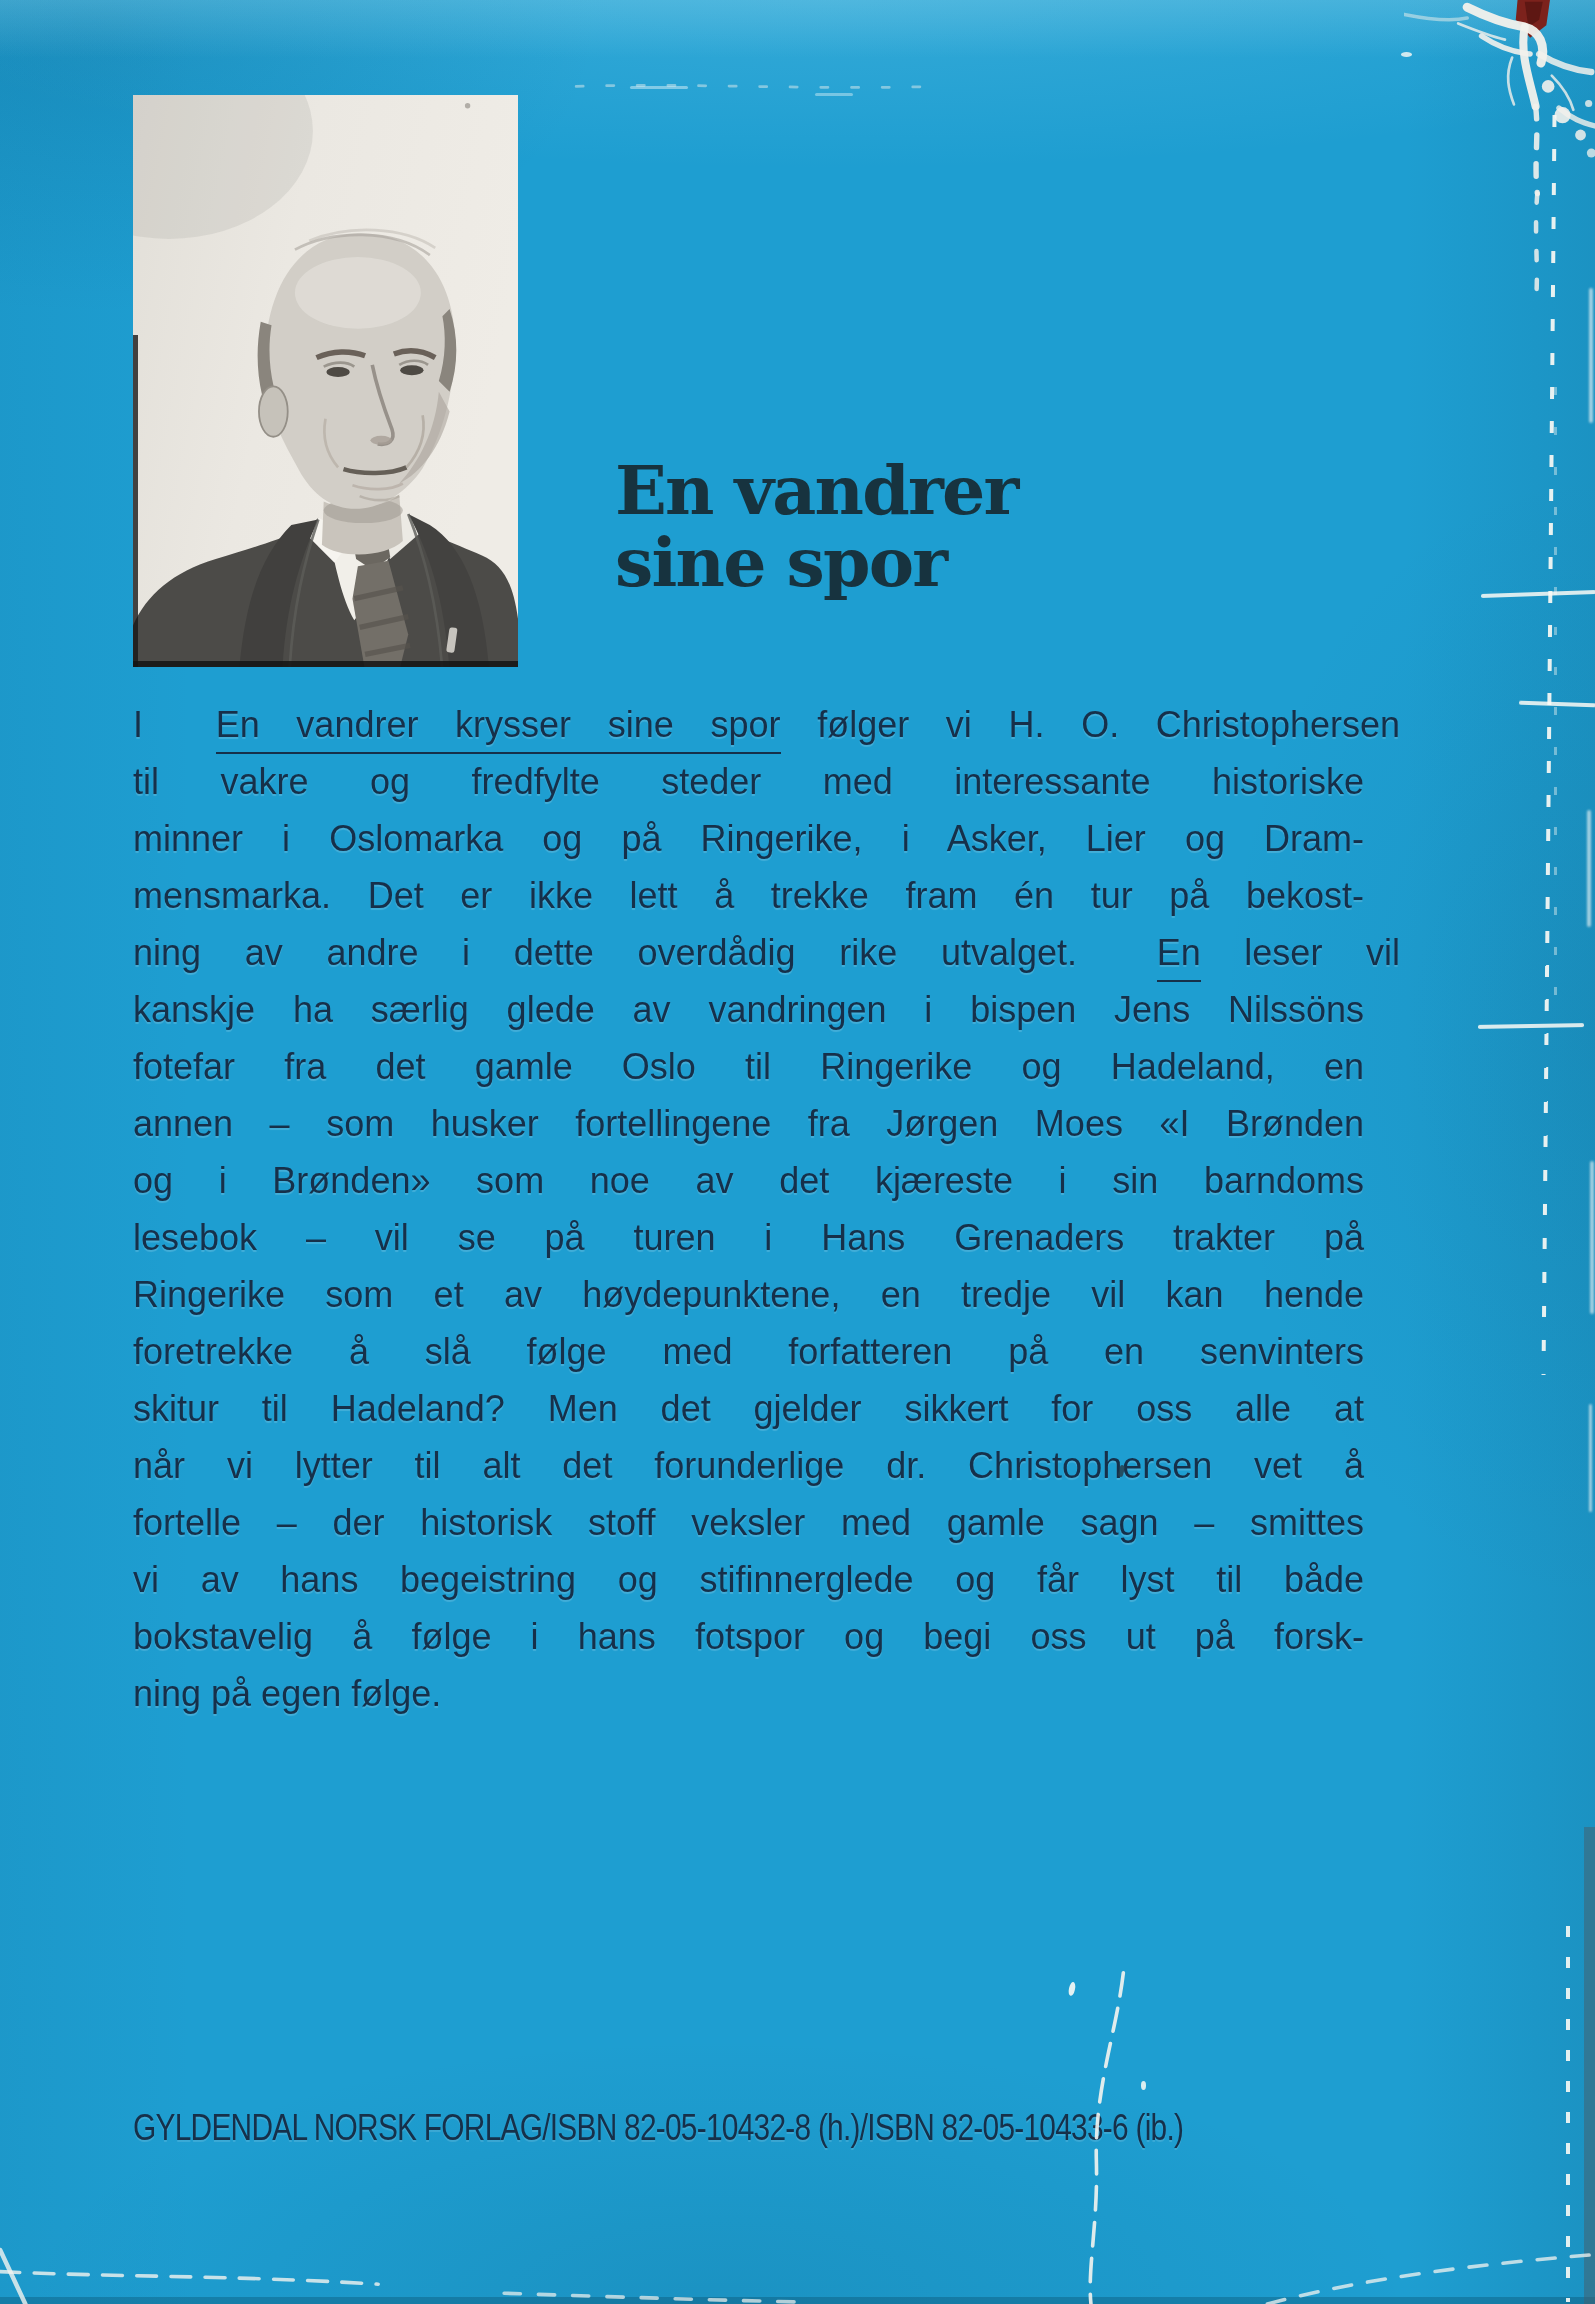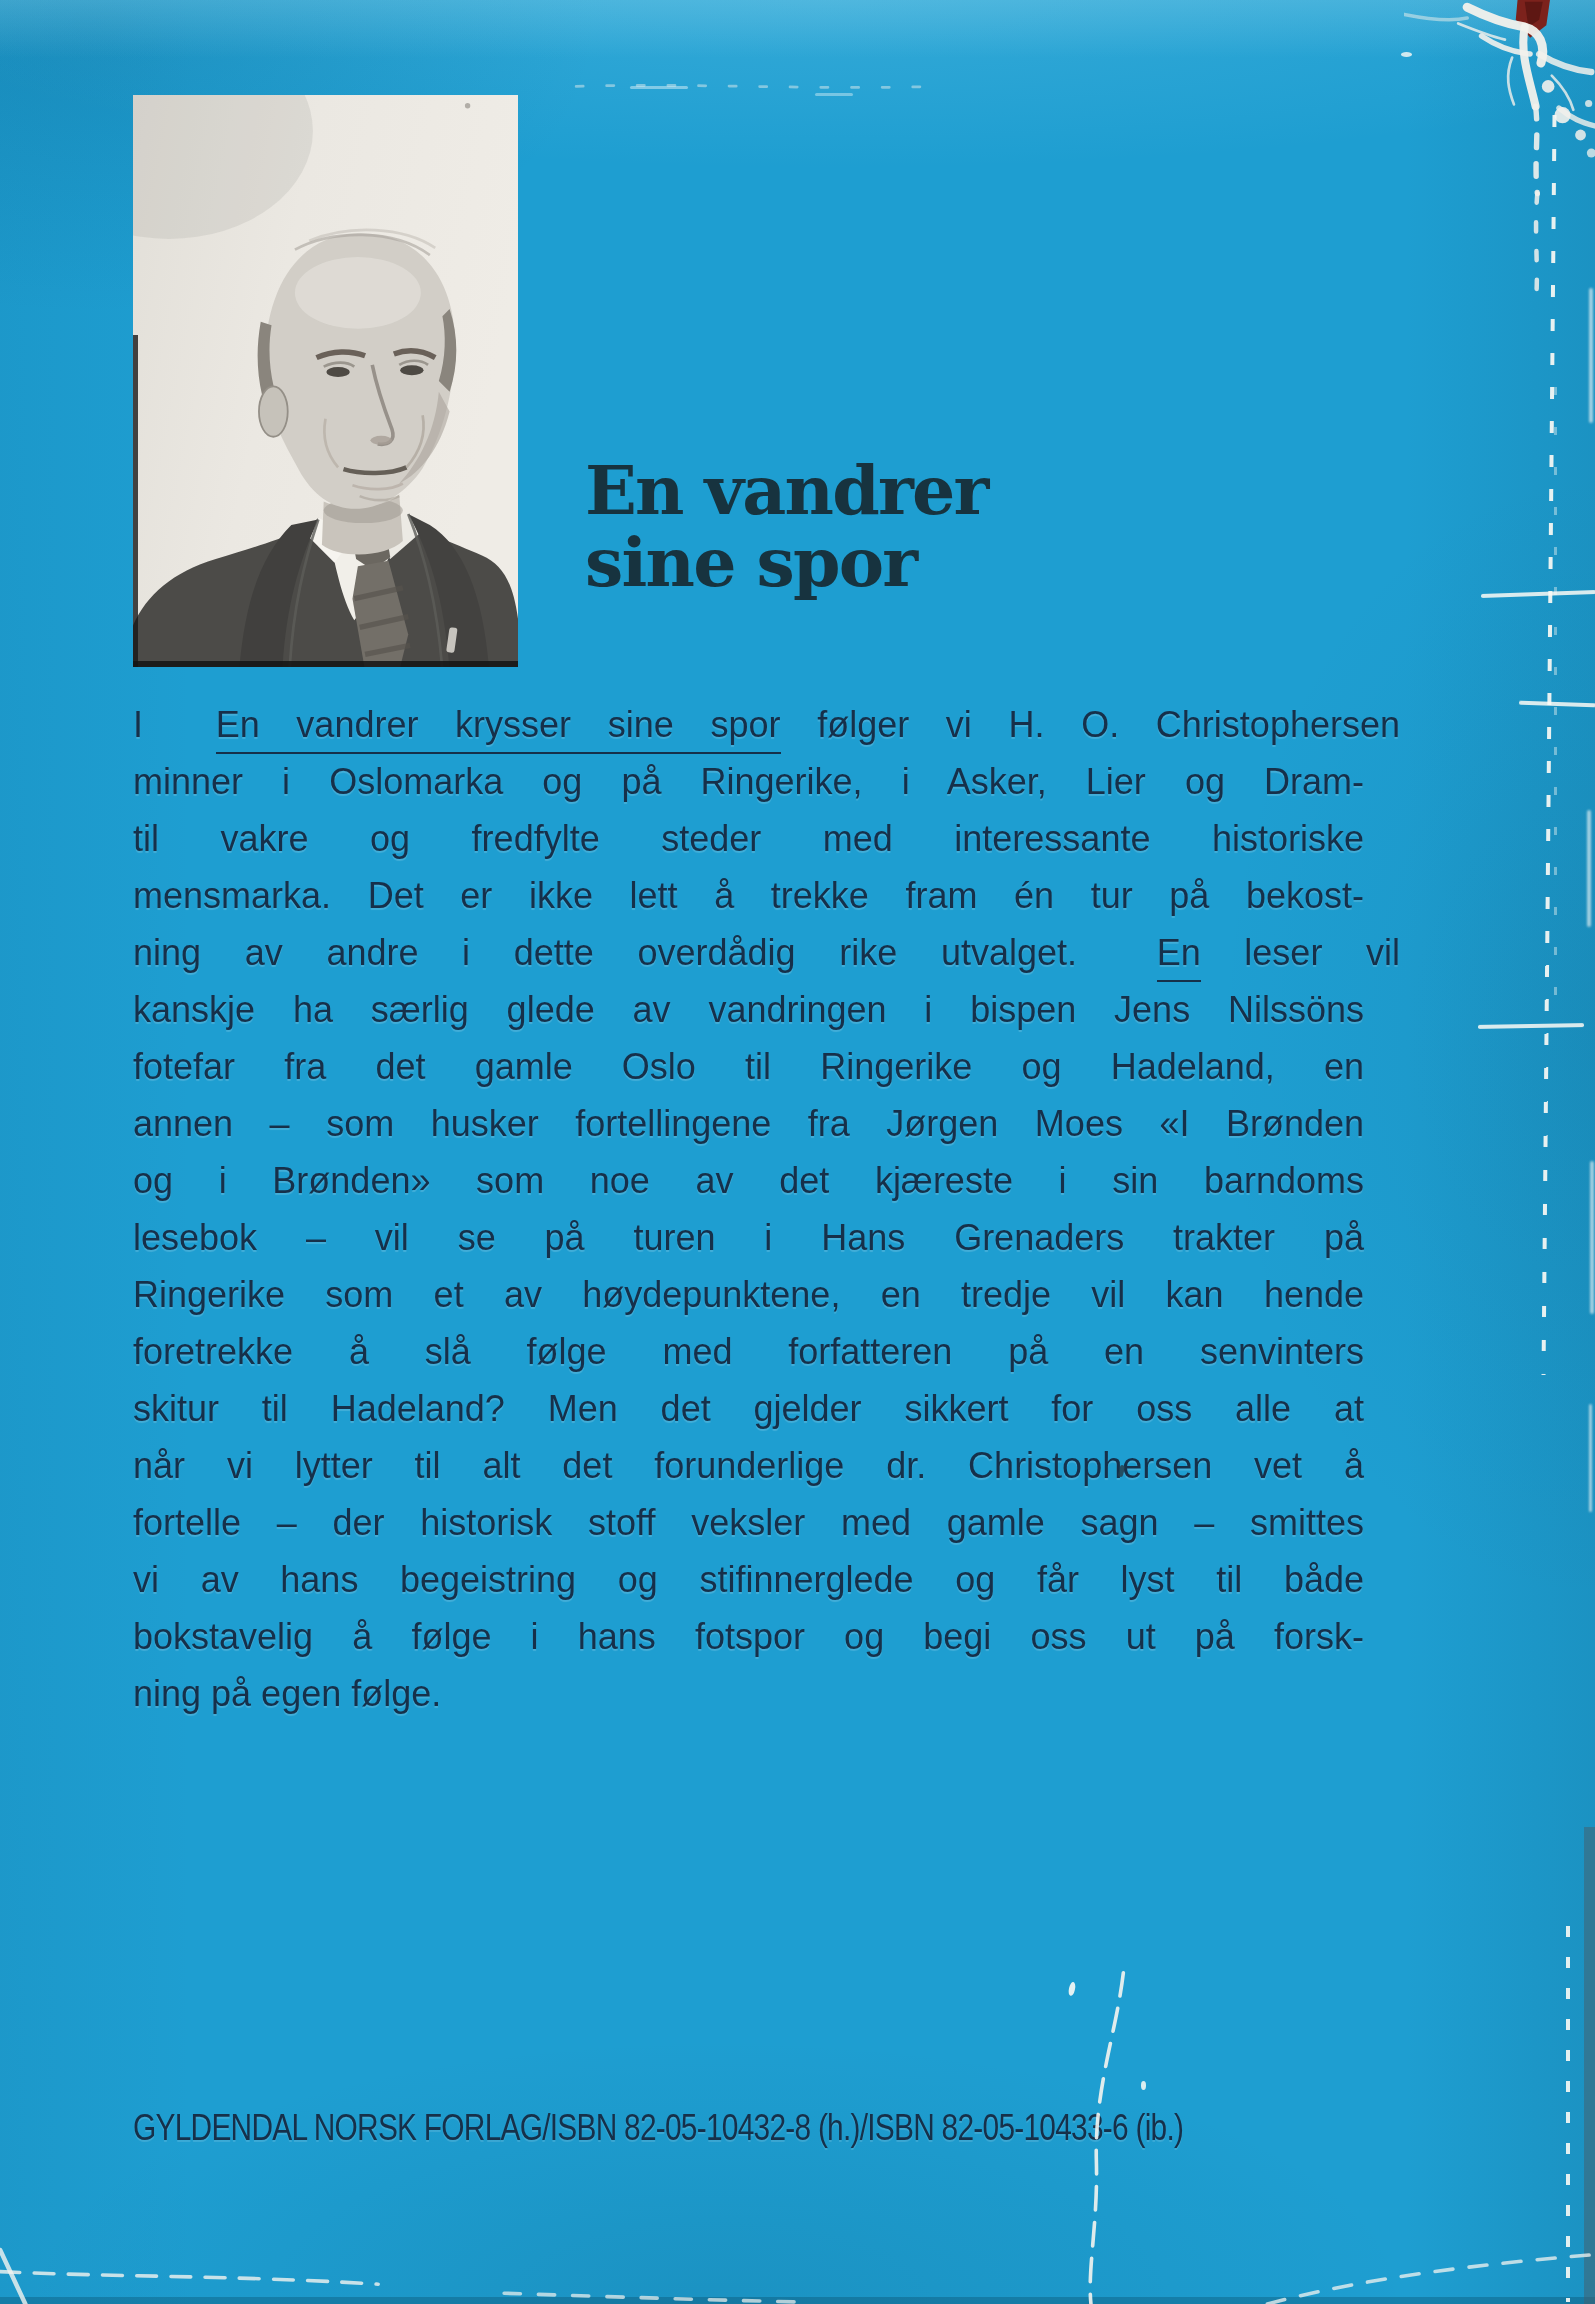--- a/index.html
+++ b/index.html
@@ -14,21 +14,21 @@
       linear-gradient(90deg, rgba(15,100,140,.10), rgba(255,255,255,0) 12%, rgba(255,255,255,0) 88%, rgba(10,75,105,.14));
     font-family:"Liberation Sans", sans-serif;
   }
   
   .photo{position:absolute;left:133px;top:95px;width:385px;height:572px;background:#eae7e1;}
   .photo svg{display:block;width:100%;height:100%;}
   .ph-shadow-left{position:absolute;left:0;top:240px;bottom:0;width:5.4px;background:rgba(25,25,25,.8);}
   .ph-shadow-bottom{position:absolute;left:0;bottom:0;width:100%;height:6.3px;background:rgba(20,20,20,.85);}
   
   .title{
-    position:absolute;left:585px;top:454px;
+    position:absolute;left:615px;top:454px;
     font-family:"DejaVu Serif", serif;font-weight:bold;
     font-size:68px;line-height:72px;letter-spacing:-1.8px;
     color:#17333f;
   }
   
   .blurb{
     position:absolute;left:133px;top:696px;width:1267px;
     font-size:36px;line-height:57px;color:#16304a;
     text-shadow:0 1.8px 0.9px rgba(235,250,255,.18);
   }
@@ -141,22 +141,22 @@
     <div class="ph-shadow-bottom"></div>
   </div>
 
   <div class="title">
     <div>En vandrer</div>
     <div>sine spor</div>
   </div>
 
   <div class="blurb">
     <div class="bline"><span>I </span><span class="u">En vandrer krysser sine spor</span><span> følger vi H. O. Christophersen</span></div>
+    <div class="bline"><span>til vakre og fredfylte steder med interessante historiske</span><span class="u" style="border: none;"></span><span></span></div>
     <div class="bline"><span>minner i Oslomarka og på Ringerike, i Asker, Lier og Dram-</span><span class="u" style="border: none;"></span><span></span></div>
-    <div class="bline"><span>til vakre og fredfylte steder med interessante historiske</span><span class="u" style="border: none;"></span><span></span></div>
     <div class="bline"><span>mensmarka. Det er ikke lett å trekke fram én tur på bekost-</span><span class="u" style="border: none;"></span><span></span></div>
     <div class="bline"><span>ning av andre i dette overdådig rike utvalget. </span><span class="u">En</span><span> leser vil</span></div>
     <div class="bline"><span>kanskje ha særlig glede av vandringen i bispen Jens Nilssöns</span><span class="u" style="border: none;"></span><span></span></div>
     <div class="bline"><span>fotefar fra det gamle Oslo til Ringerike og Hadeland, en</span><span class="u" style="border: none;"></span><span></span></div>
     <div class="bline"><span>annen – som husker fortellingene fra Jørgen Moes «I Brønden</span><span class="u" style="border: none;"></span><span></span></div>
     <div class="bline"><span>og i Brønden» som noe av det kjæreste i sin barndoms</span><span class="u" style="border: none;"></span><span></span></div>
     <div class="bline"><span>lesebok – vil se på turen i Hans Grenaders trakter på</span><span class="u" style="border: none;"></span><span></span></div>
     <div class="bline"><span>Ringerike som et av høydepunktene, en tredje vil kan hende</span><span class="u" style="border: none;"></span><span></span></div>
     <div class="bline"><span>foretrekke å slå følge med forfatteren på en senvinters</span><span class="u" style="border: none;"></span><span></span></div>
     <div class="bline"><span>skitur til Hadeland? Men det gjelder sikkert for oss alle at</span><span class="u" style="border: none;"></span><span></span></div>

